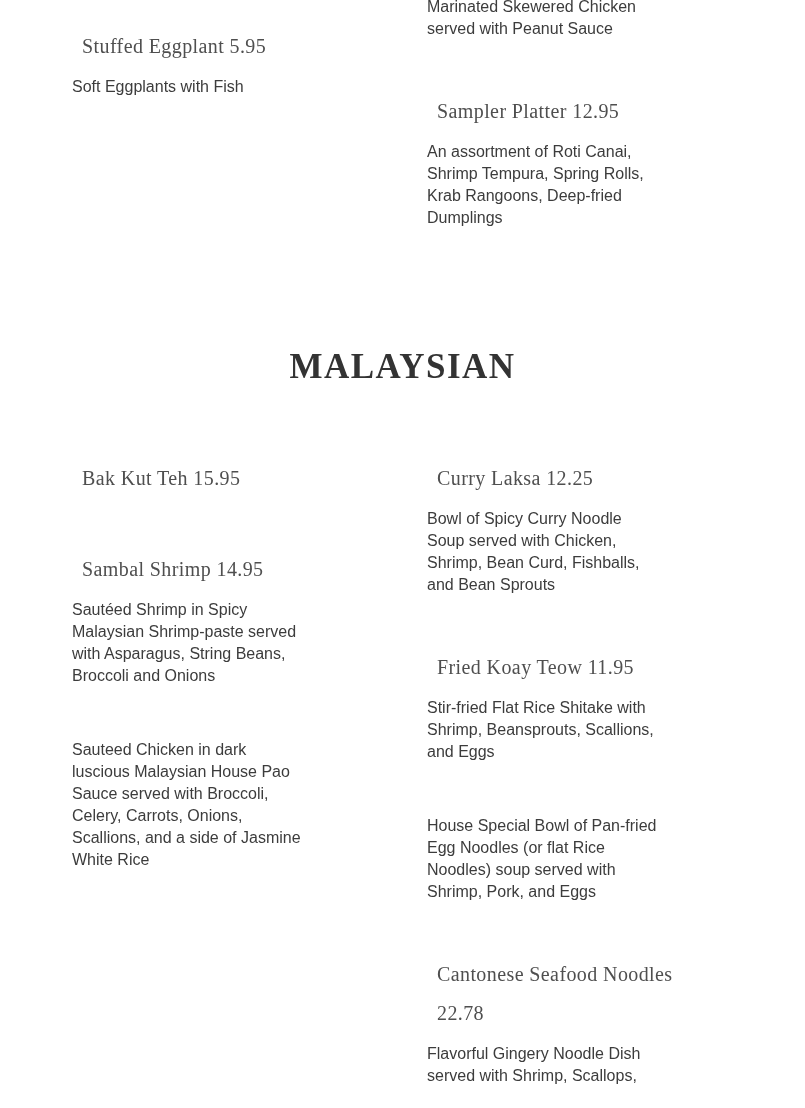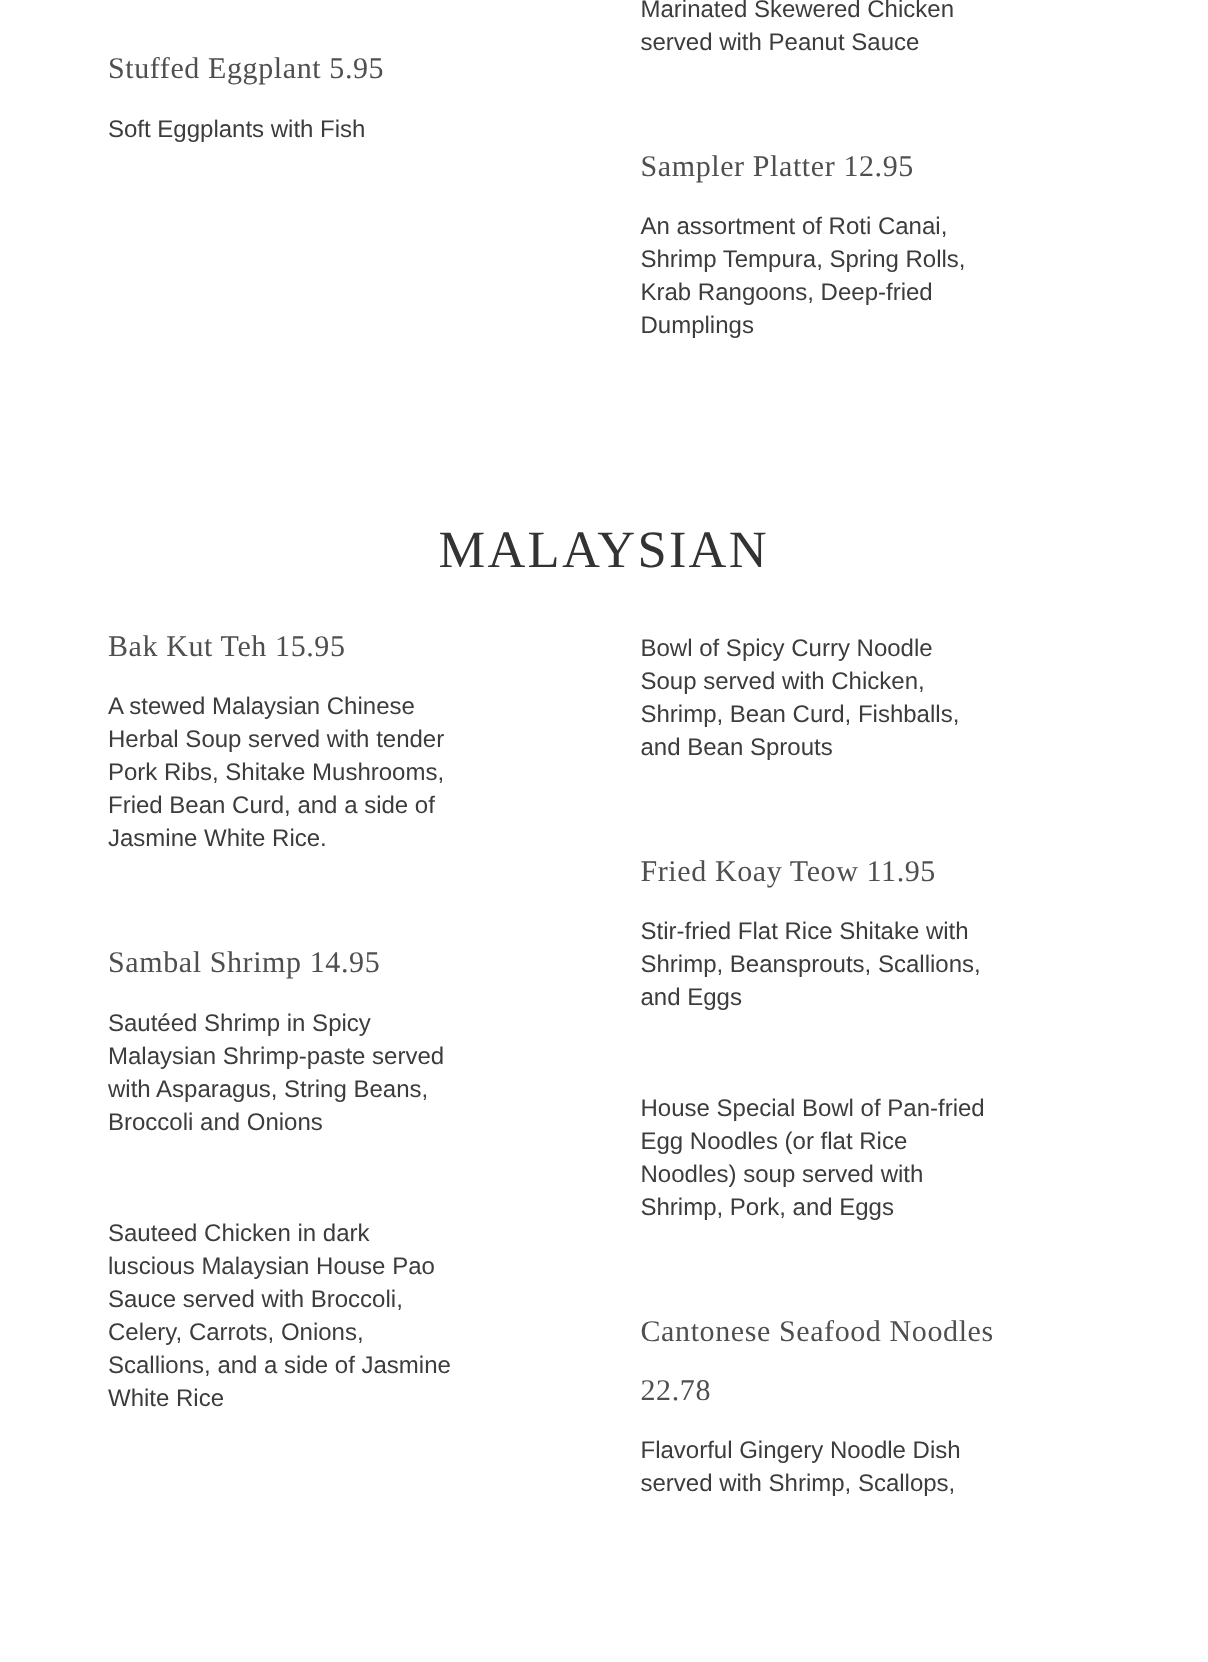--- a/index.html
+++ b/index.html
@@ -23,21 +23,21 @@
     column-gap: 74px;
     align-items: start;
   }
   .menu-item {
     margin-bottom: 52px;
   }
   .menu-col > .menu-item:last-child {
     margin-bottom: 0;
   }
   .item-title {
-    margin: 0;
+    margin: 10px;
     font-family: "Liberation Serif", "DejaVu Serif", serif;
     font-weight: 400;
     font-size: 20px;
     line-height: 39px;
     letter-spacing: 0.4px;
     color: #4f4f4f;
   }
   .item-desc {
     margin: 10px 0 0 0;
     font-size: 16px;
@@ -47,24 +47,24 @@
   }
   
   .first-left-item {
     margin-top: 27px;
   }
   .clipped-desc {
     margin-top: -4px;
   }
   
   .section-heading {
-    margin: 116px 0 23px 0;
+    margin: 116px 0 60px 0;
     text-align: center;
     font-family: "Liberation Serif", "DejaVu Serif", serif;
-    font-weight: 400;
+    font-weight: 700;
     font-size: 35px;
     line-height: 44px;
     letter-spacing: 1.5px;
     color: #333333;
   }
 </style>
 </head>
 <body>
 
 <div class="content">
@@ -90,44 +90,40 @@
       </div>
     </div>
   </div>
 
   <h2 class="section-heading">MALAYSIAN</h2>
 
   <div class="menu-grid">
     <div class="menu-col">
       <div class="menu-item">
         <h3 class="item-title">Bak Kut Teh 15.95</h3>
-        <p class="item-desc">A stewed Malaysian Chinese
-Herbal Soup served with tender
-Pork Ribs, Shitake Mushrooms,
-Fried Bean Curd, and a side of
-Jasmine White Rice.</p>
       </div>
       <div class="menu-item">
         <h3 class="item-title">Sambal Shrimp 14.95</h3>
         <p class="item-desc">Sautéed Shrimp in Spicy
 Malaysian Shrimp-paste served
 with Asparagus, String Beans,
 Broccoli and Onions</p>
       </div>
       <div class="menu-item">
         <p class="item-desc">Sauteed Chicken in dark
 luscious Malaysian House Pao
 Sauce served with Broccoli,
 Celery, Carrots, Onions,
 Scallions, and a side of Jasmine
 White Rice</p>
       </div>
     </div>
     <div class="menu-col">
       <div class="menu-item">
+        <h3 class="item-title">Curry Laksa 12.25</h3>
         <p class="item-desc">Bowl of Spicy Curry Noodle
 Soup served with Chicken,
 Shrimp, Bean Curd, Fishballs,
 and Bean Sprouts</p>
       </div>
       <div class="menu-item">
         <h3 class="item-title">Fried Koay Teow 11.95</h3>
         <p class="item-desc">Stir-fried Flat Rice Shitake with
 Shrimp, Beansprouts, Scallions,
 and Eggs</p>

